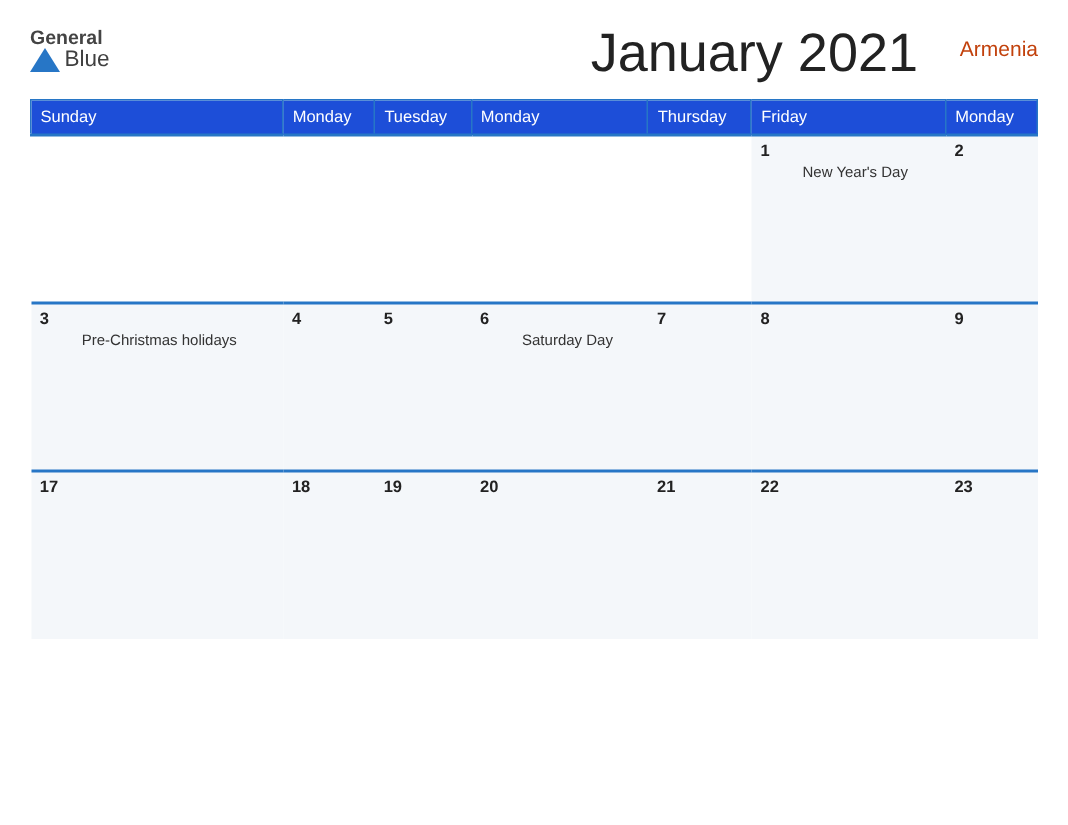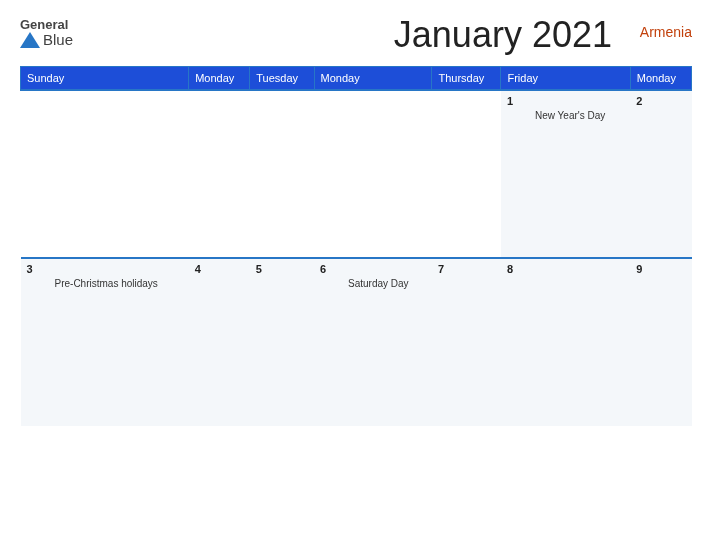--- a/index.html
+++ b/index.html
@@ -179,17 +179,40 @@
         </td>
         <td>
           <span class="cell-date">8</span>
         </td>
         <td>
           <span class="cell-date">9</span>
         </td>
       </tr>
 
 
+      <tr>
+        <td>
+          <span class="cell-date">17</span>
+        </td>
+        <td>
+          <span class="cell-date">18</span>
+        </td>
+        <td>
+          <span class="cell-date">19</span>
+        </td>
+        <td>
+          <span class="cell-date">20</span>
+        </td>
+        <td>
+          <span class="cell-date">21</span>
+        </td>
+        <td>
+          <span class="cell-date">22</span>
+        </td>
+        <td>
+          <span class="cell-date">23</span>
+        </td>
+      </tr>
 
 
     </tbody>
   </table>
 </div>
 
 </body></html>

